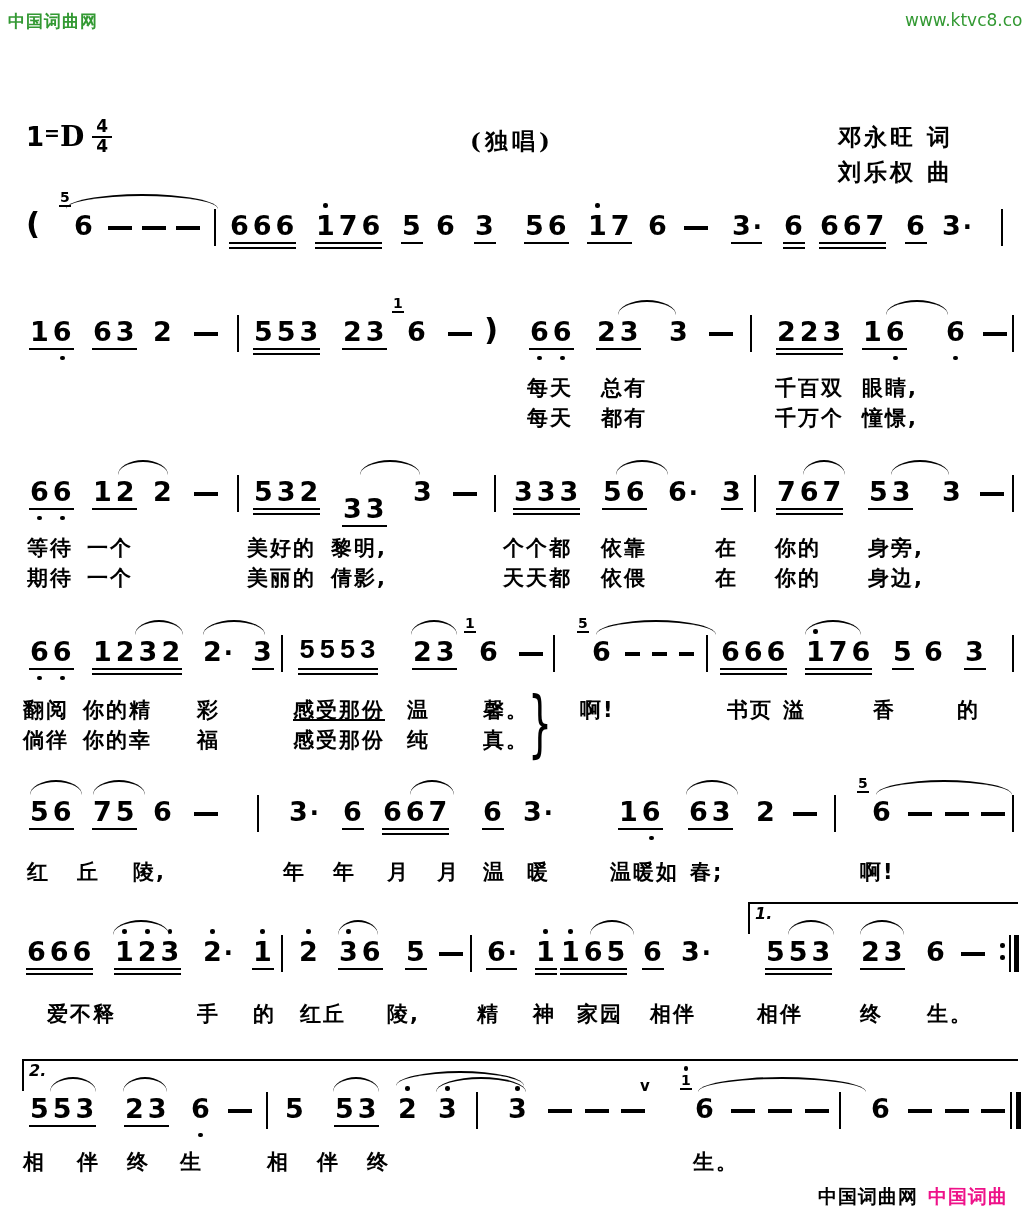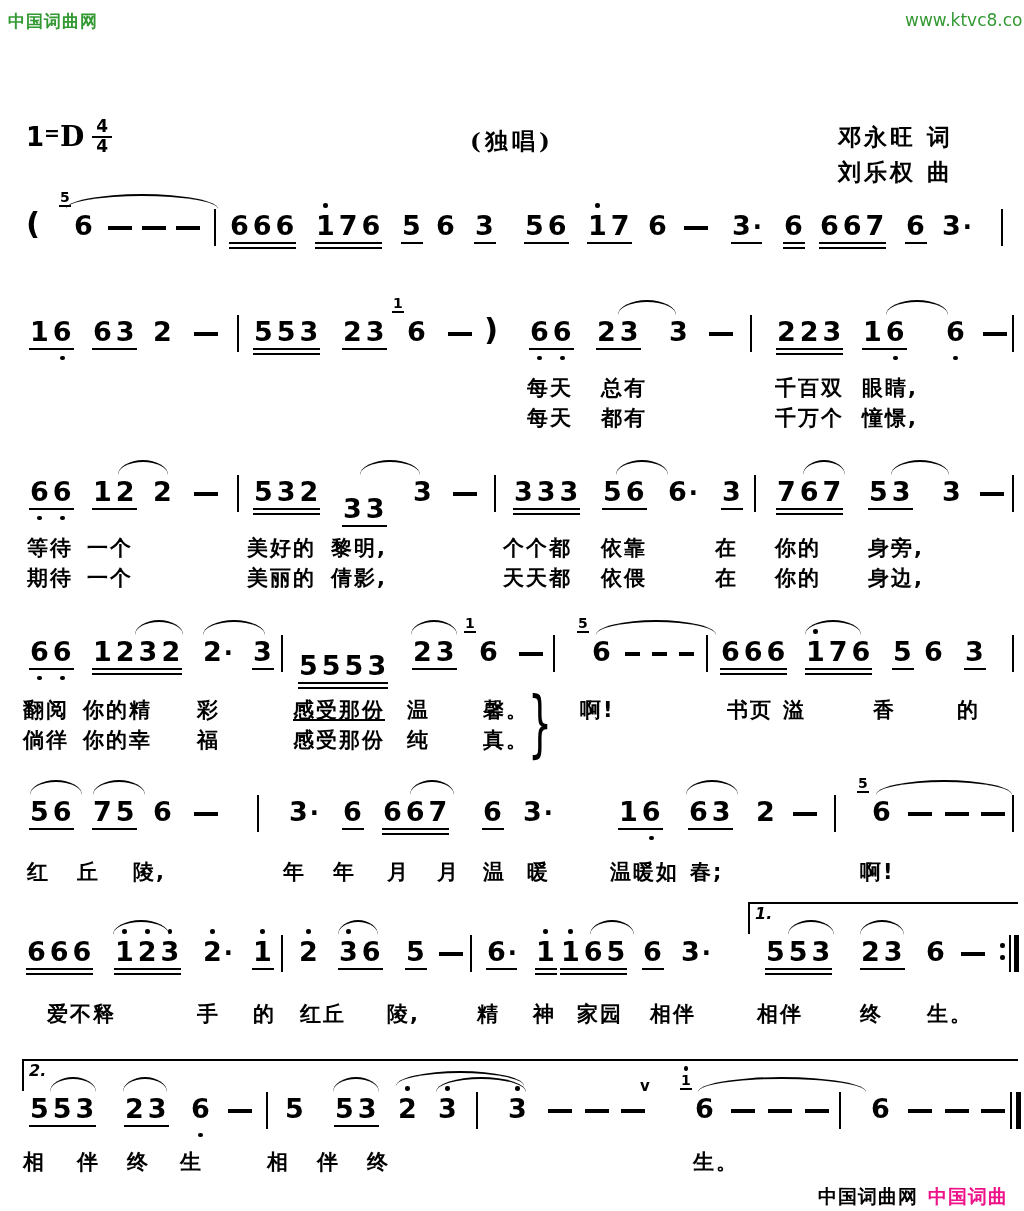--- a/index.html
+++ b/index.html
@@ -165,21 +165,21 @@
       <div class="abs arc" style="left: 135px; top: 620px; width: 48px;"></div>
       <div class="abs arc" style="left: 203px; top: 620px; width: 62px;"></div>
       <div class="abs arc" style="left: 411px; top: 620px; width: 46px;"></div>
       <div class="abs arc" style="left: 596px; top: 620px; width: 120px;"></div>
       <div class="abs arc" style="left: 805px; top: 620px; width: 56px;"></div>
       <div class="abs tok" style="left: 30px; top: 638px;"><span class="ch">6<i class="dl"></i></span><span class="ch">6<i class="dl"></i></span><i class="ul" style="bottom: -5px;"></i></div>
       <div class="abs tok" style="left: 93px; top: 638px;"><span class="ch">1</span><span class="ch">2</span><span class="ch">3</span><span class="ch">2</span><i class="ul" style="bottom: -5px;"></i><i class="ul" style="bottom: -10px;"></i></div>
       <div class="abs tok" style="left: 203px; top: 638px;"><span class="ch">2</span><span class="ch dt">·</span></div>
       <div class="abs tok" style="left: 253px; top: 638px;"><span class="ch">3</span><i class="ul" style="bottom: -5px;"></i></div>
       <div class="abs bar" style="left: 281px; top: 635px;"></div>
-      <div class="abs tok" style="left: 299px; top: 652px;"><span class="ch">5</span><span class="ch">5</span><span class="ch">5</span><span class="ch">3</span><i class="ul" style="bottom: -5px;"></i><i class="ul" style="bottom: -10px;"></i></div>
+      <div class="abs tok" style="left: 299px; top: 638px; font-family: Liberation Mono, monospace;"><span class="ch">5</span><span class="ch">5</span><span class="ch">5</span><span class="ch">3</span><i class="ul" style="bottom: -5px;"></i><i class="ul" style="bottom: -10px;"></i></div>
       <div class="abs tok" style="left: 413px; top: 638px;"><span class="ch">2</span><span class="ch">3</span><i class="ul" style="bottom: -5px;"></i></div>
       <div class="abs tok" style="left: 479px; top: 638px;"><span class="grace">1</span><span class="ch">6</span></div>
       <div class="abs dash" style="left: 519px; top: 652px;"></div>
       <div class="abs bar" style="left: 553px; top: 635px;"></div>
       <div class="abs tok" style="left: 592px; top: 638px;"><span class="grace">5</span><span class="ch">6</span></div>
       <div class="abs dash small" style="left: 625px; top: 652px;"></div>
       <div class="abs dash small" style="left: 652px; top: 652px;"></div>
       <div class="abs dash small" style="left: 679px; top: 652px;"></div>
       <div class="abs bar" style="left: 706px; top: 635px;"></div>
       <div class="abs tok" style="left: 721px; top: 638px;"><span class="ch">6</span><span class="ch">6</span><span class="ch">6</span><i class="ul" style="bottom: -5px;"></i><i class="ul" style="bottom: -10px;"></i></div>

